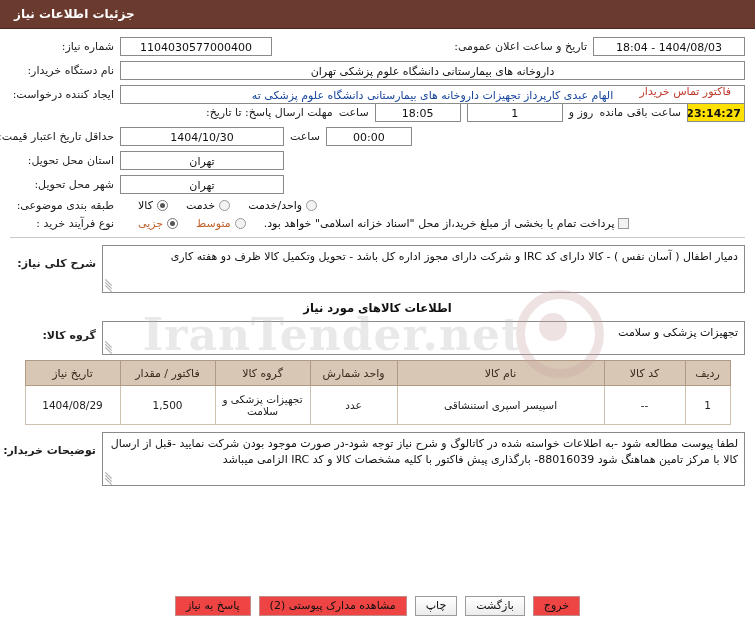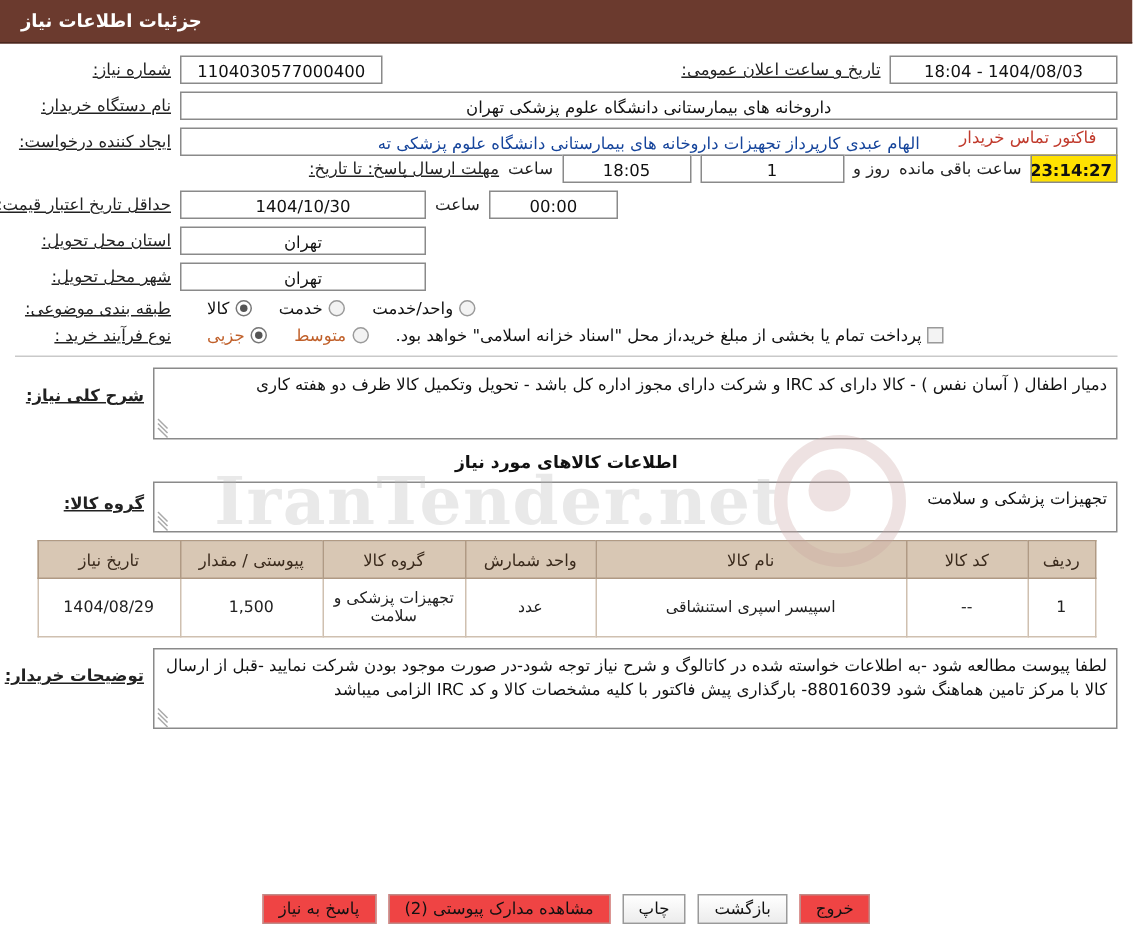--- a/index.html
+++ b/index.html
@@ -38,21 +38,20 @@
     flex-direction:row;
     align-items:center;
     margin-bottom:5px;
     gap:6px;
   }
   .lbl{
     color:#222;
     font-size:11px;
     text-align:right;
     white-space:nowrap;
-    text-decoration:underline;
   }
   .lbl.w110{width:104px;}
   .lbl.w86{width:86px;}
 
   .box{
     border:1px solid #8a8a8a;
     background:#ffffff;
     height:19px;
     line-height:19px;
     font-size:11px;
@@ -182,21 +181,21 @@
   <div class="titlebar">
     <span>جزئیات اطلاعات نیاز</span>
   </div>
 
   <div class="body-wrap">
 
     <div class="row">
       <div class="box" style="width:152px;">1404/08/03 - 18:04</div>
       <div class="lbl" style="width:auto;">تاریخ و ساعت اعلان عمومی:</div>
       <div style="flex:1"></div>
-      <div class="box" style="width:135px;">1104030577000400</div>
+      <div class="box" style="width:152px;">1104030577000400</div>
       <div class="lbl w110">شماره نیاز:</div>
     </div>
 
     <div class="row">
       <div class="box" style="flex:1;">داروخانه های بیمارستانی دانشگاه علوم پزشکی تهران</div>
       <div class="lbl w110">نام دستگاه خریدار:</div>
     </div>
 
     <div class="row">
       <div class="box blue" style="flex:1;">
@@ -310,21 +309,21 @@
     </div>
 
     <table class="goods">
       <thead>
         <tr>
           <th style="width:42px;">ردیف</th>
           <th style="width:78px;">کد کالا</th>
           <th>نام کالا</th>
           <th style="width:84px;">واحد شمارش</th>
           <th style="width:92px;margin-left:39px;">گروه کالا</th>
-          <th style="width:92px;">پیوستی / مقدار</th>
+          <th style="width:92px;">فاکتور / مقدار</th>
           <th style="width:92px;">تاریخ نیاز</th>
         </tr>
       </thead>
       <tbody>
         <tr>
           <td>1</td>
           <td>--</td>
           <td>اسپیسر اسپری استنشاقی</td>
           <td>عدد</td>
           <td>تجهیزات پزشکی و سلامت</td>

